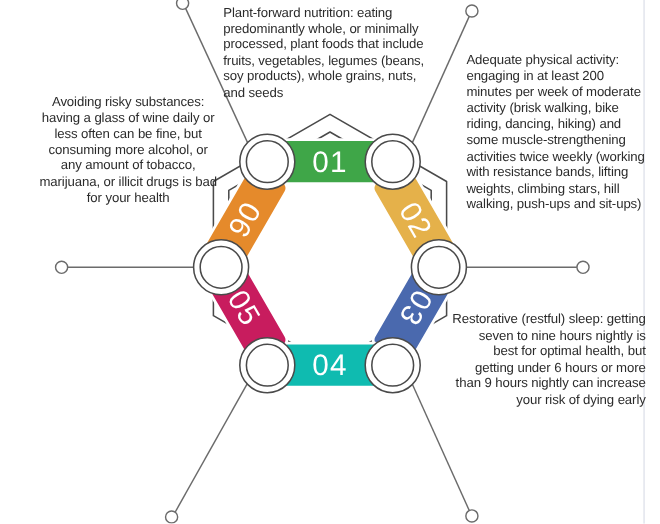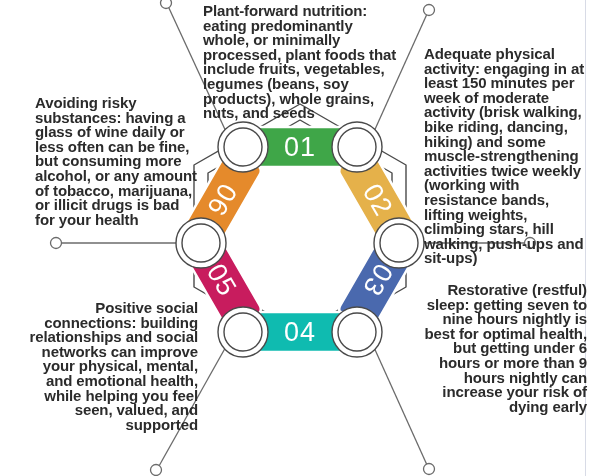--- a/index.html
+++ b/index.html
@@ -34,35 +34,34 @@
   .page-edge.right { right: 14px; }
 
   .diagram-svg {
     position: absolute;
     left: 0;
     top: 0;
   }
 
   .callout {
     position: absolute;
-    font-size: 15px;
+    font-size: 12px;
     line-height: 14.6px;
     color: #2b2b2b;
     font-family: "Liberation Sans", sans-serif;
     letter-spacing: -0.1px;
-    font-weight: bold;
   }
 
   
   .c-01 { left: 203px; top: 4px;   width: 196px; text-align: left; }
   .c-02 { left: 424px; top: 47px;  width: 166px; text-align: left; }
   .c-03 { left: 411px; top: 283px; width: 176px; text-align: right; }
   .c-04 { left: 224px; top: 377px; width: 184px; text-align: left; }
   .c-05 { left: 18px;  top: 301px; width: 180px; text-align: right; }
-  .c-06 { left: 35px;  top: 96px;  width: 163px; text-align: left; }
+  .c-06 { left: 35px;  top: 85px;  width: 163px; text-align: center; }
 
   .seg-number {
     font-family: "Liberation Sans", sans-serif;
     font-size: 27px;
     fill: #ffffff;
     letter-spacing: 1px;
     dominant-baseline: middle;
     text-anchor: middle;
   }
 </style>
@@ -159,22 +158,21 @@
       <circle cx="399" cy="243" r="19"></circle>
       <circle cx="357" cy="332" r="19"></circle>
       <circle cx="243" cy="332" r="19"></circle>
       <circle cx="201" cy="243" r="19"></circle>
     </g>
 
   </svg>
 
   <div class="callout c-01">Plant-forward nutrition: eating predominantly whole, or minimally processed, plant foods that include fruits, vegetables, legumes (beans, soy products), whole grains, nuts, and seeds</div>
 
-  <div class="callout c-02">Adequate physical activity: engaging in at least 150 minutes per week of moderate activity (brisk walking, bike riding, dancing, hiking) and some muscle-strengthening activities twice weekly (working with resistance bands, lifting weights, climbing stars, hill walking, push-ups and sit-ups)</div>
+  <div class="callout c-02">Adequate physical activity: engaging in at least 200 minutes per week of moderate activity (brisk walking, bike riding, dancing, hiking) and some muscle-strengthening activities twice weekly (working with resistance bands, lifting weights, climbing stars, hill walking, push-ups and sit-ups)</div>
 
   <div class="callout c-03">Restorative (restful) sleep: getting seven to nine hours nightly is best for optimal health, but getting under 6 hours or more than 9 hours nightly can increase your risk of dying early</div>
 
 
-  <div class="callout c-05">Positive social connections: building relationships and social networks can improve your physical, mental, and emotional health, while helping you feel seen, valued, and supported</div>
 
   <div class="callout c-06">Avoiding risky substances: having a glass of wine daily or less often can be fine, but consuming more alcohol, or any amount of tobacco, marijuana, or illicit drugs is bad for your health</div>
 
 </div>
 
 </body></html>

